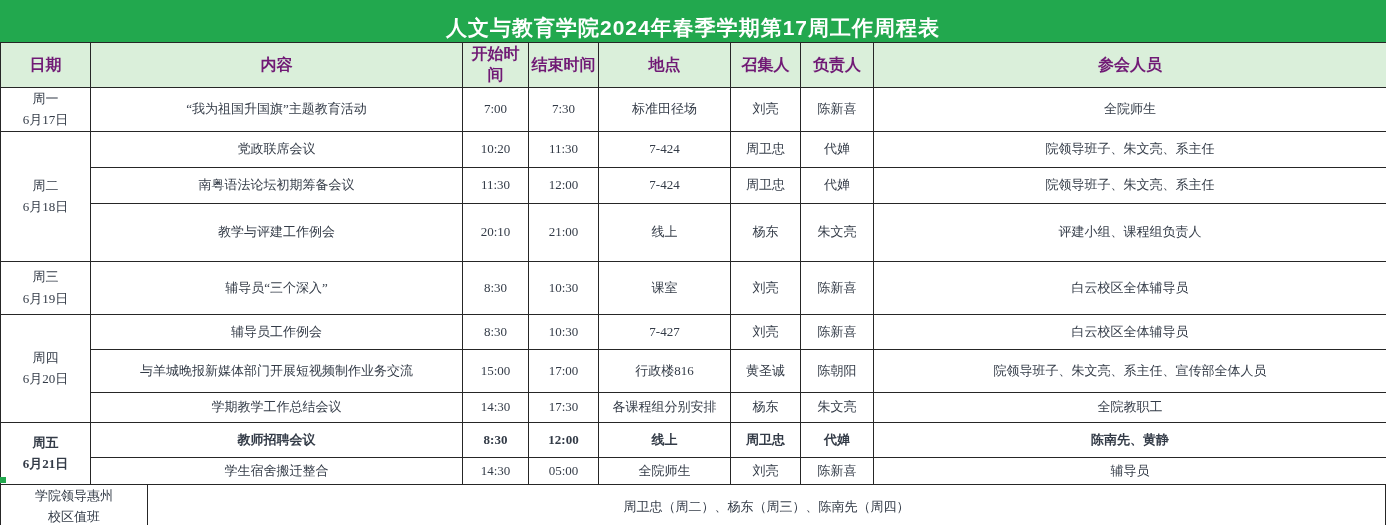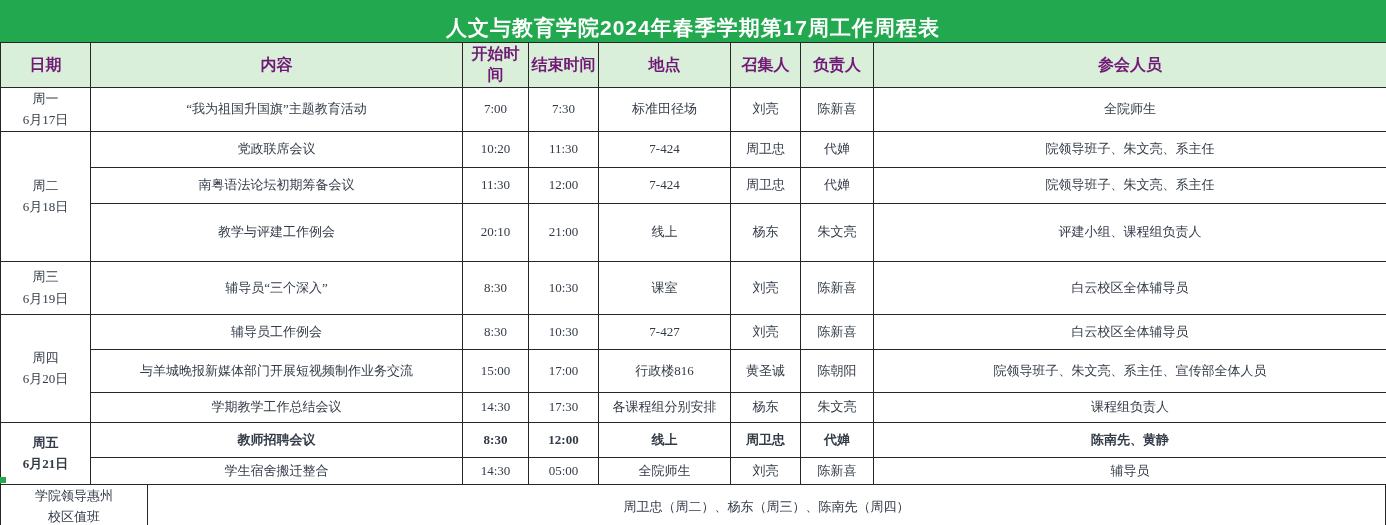--- a/index.html
+++ b/index.html
@@ -158,21 +158,21 @@
           <td>陈朝阳</td>
           <td>院领导班子、朱文亮、系主任、宣传部全体人员</td>
         </tr>
         <tr style="height: 30px; padding-left: 16px;">
           <td>学期教学工作总结会议</td>
           <td>14:30</td>
           <td>17:30</td>
           <td>各课程组分别安排</td>
           <td>杨东</td>
           <td>朱文亮</td>
-          <td>课程组负责人</td>
+          <td>全院教职工</td>
         </tr>
         <tr style="height: 35px; font-weight: bold;">
           <td rowspan="2" class="date-cell">
             <div>周五</div>
             <div>6月21日</div>
           </td>
           <td>教师招聘会议</td>
           <td>8:30</td>
           <td>12:00</td>
           <td>线上</td>

